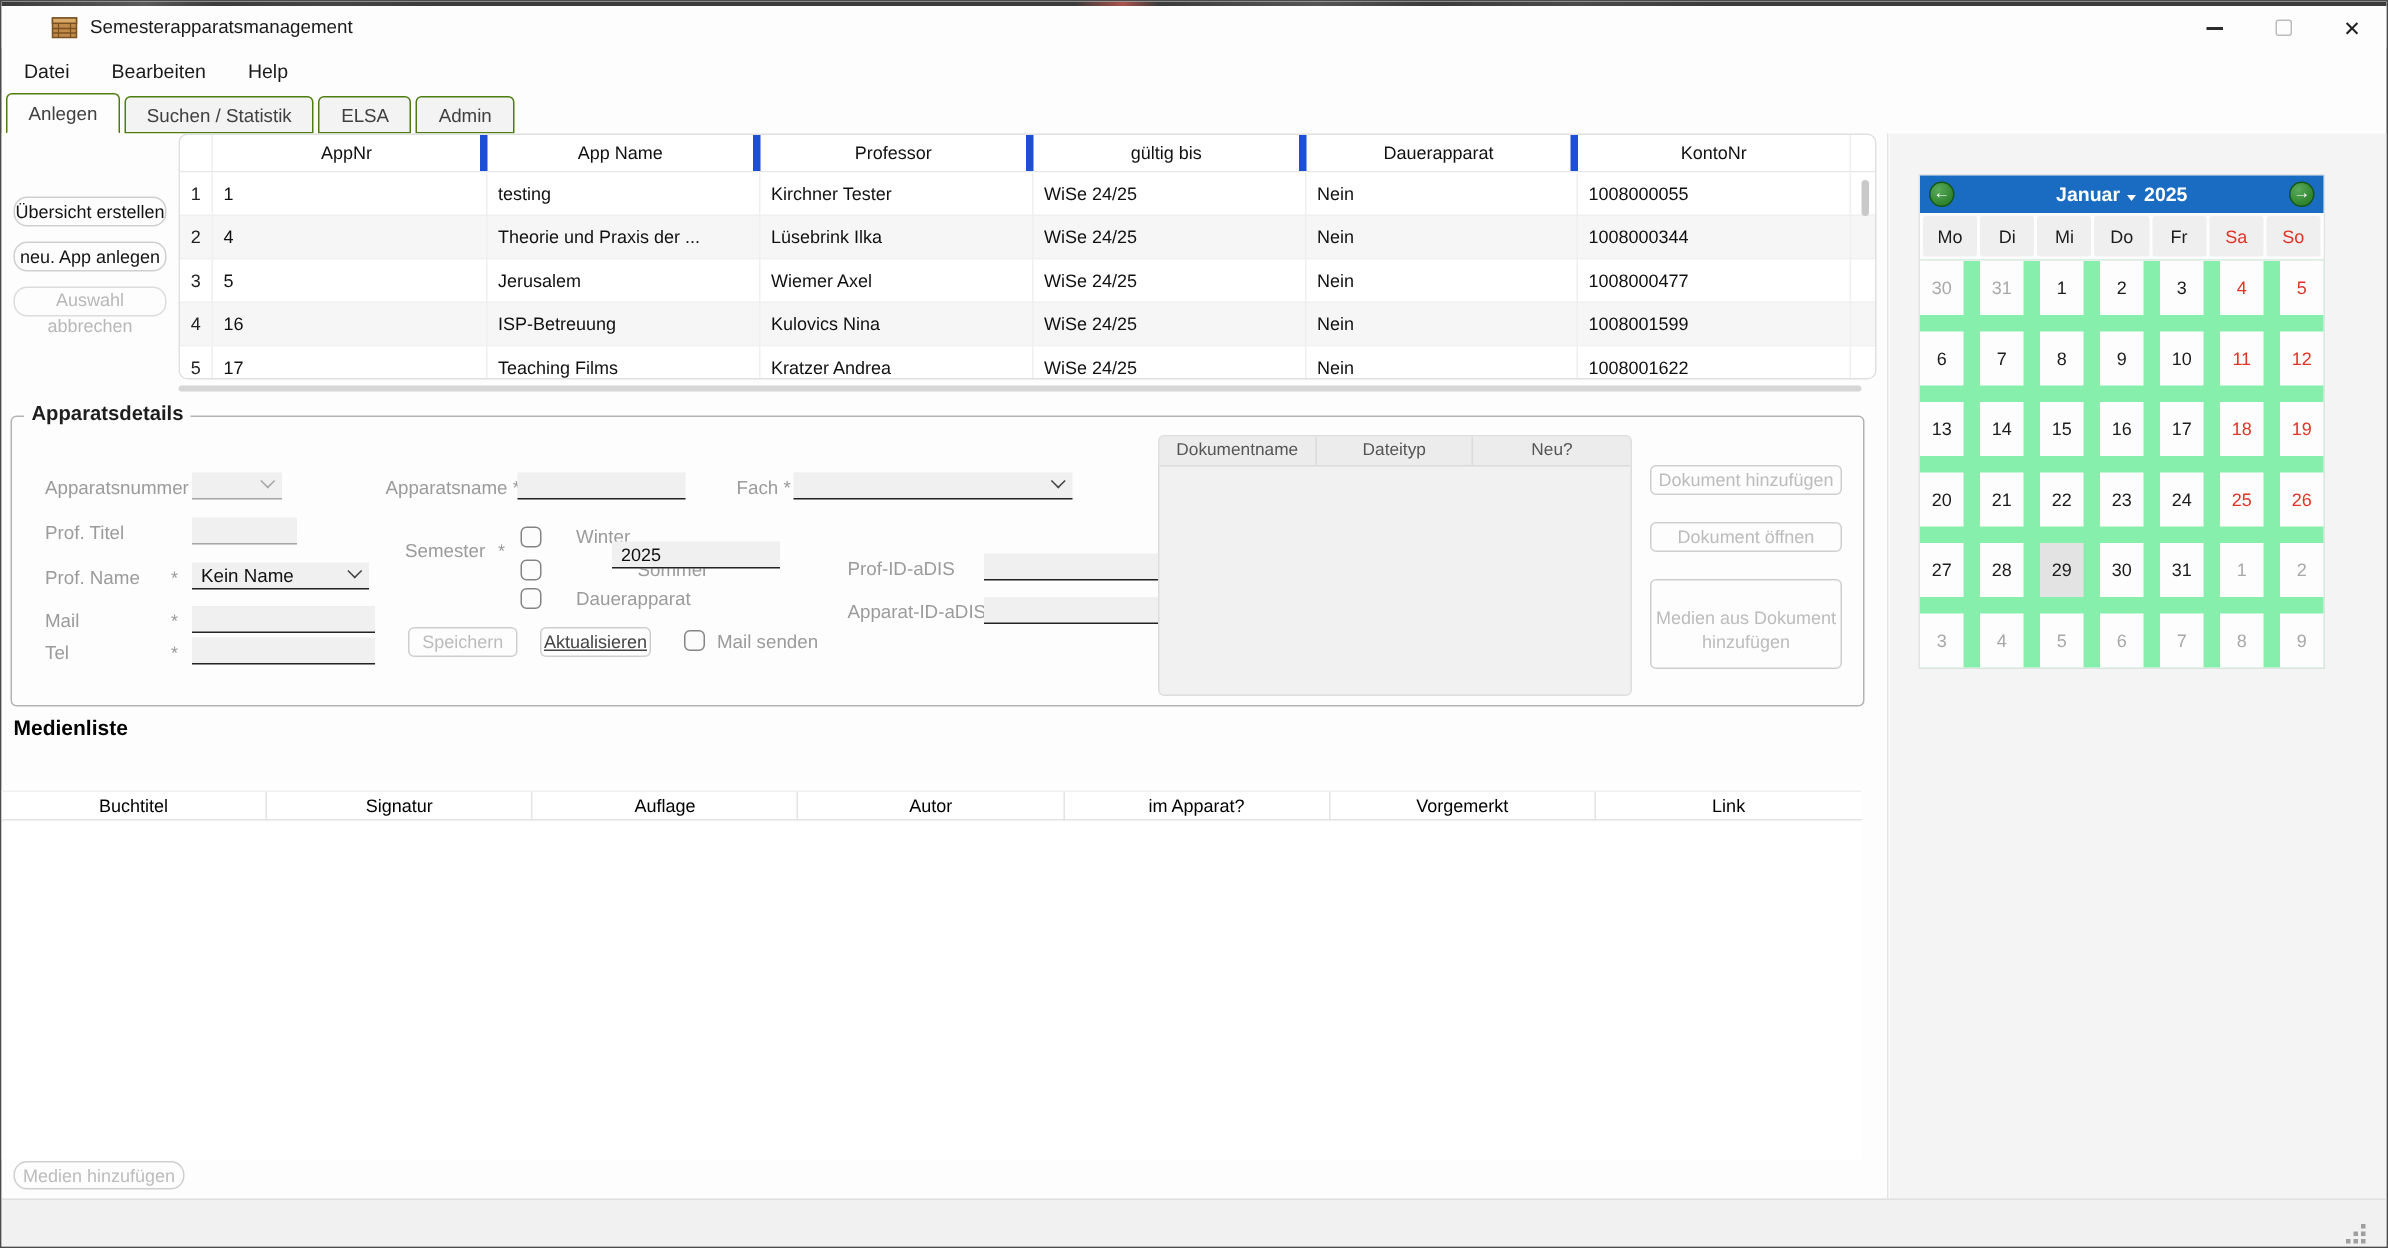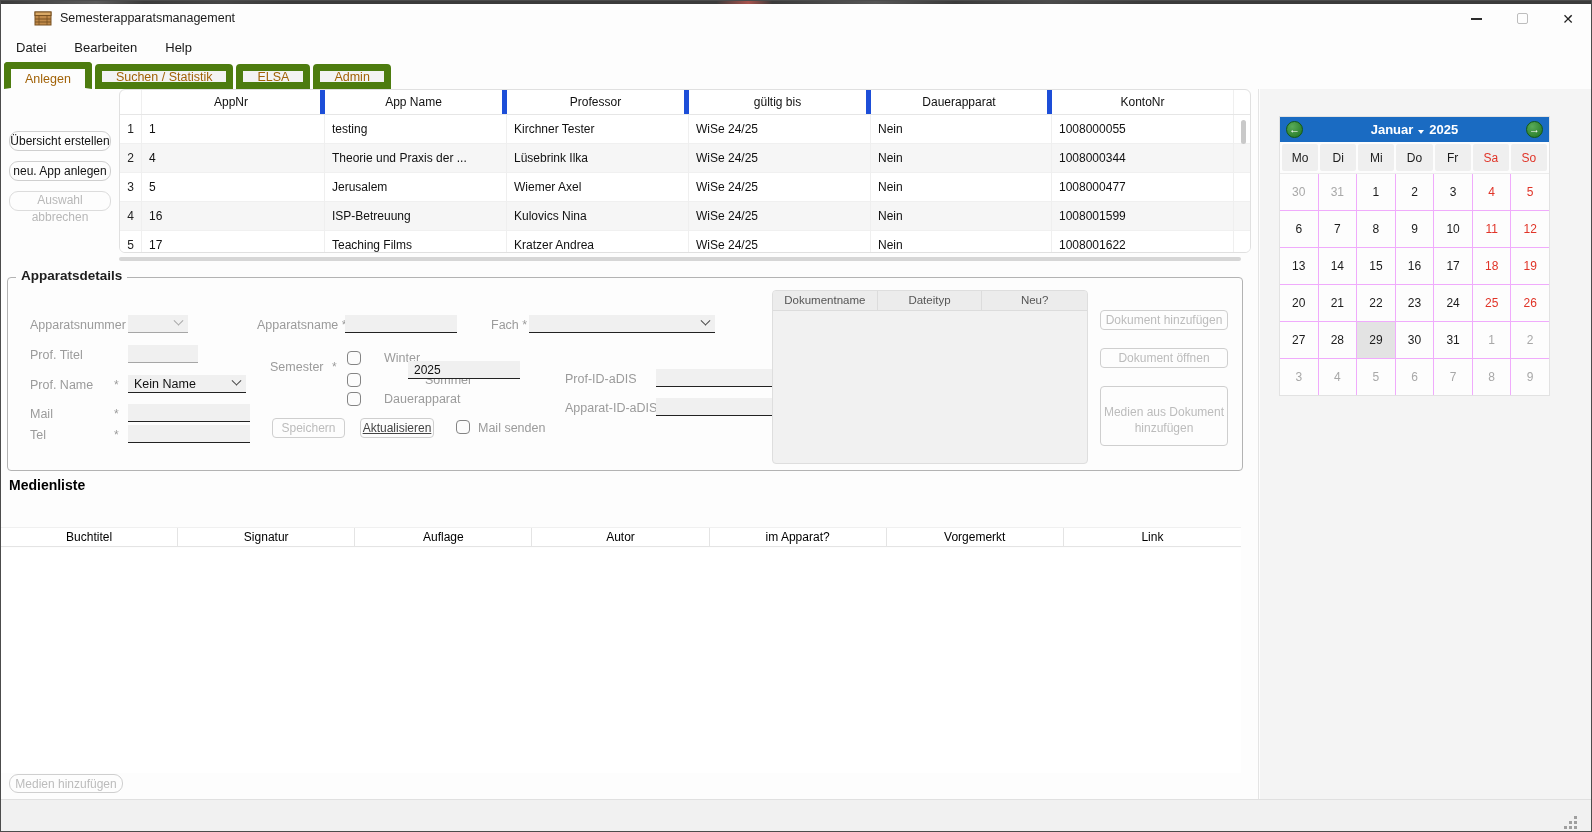--- a/index.html
+++ b/index.html
@@ -24,21 +24,21 @@
   .glyph-close { font-size:14px; color:#1f1f1f; line-height:1; }
 
   
   .menubar { position:absolute; top:31px; left:0; right:0; height:30px; display:flex;
              align-items:center; padding-left:2px; }
   .menu-item { padding:4px 13px; font-size:13px; margin-right:2px; }
 
   
   .tabbar { position:absolute; top:61px; left:3px; height:27px; display:flex; gap:3px; align-items:flex-end; }
   .tab { height:25px; padding:0 14px; display:flex; align-items:center; font-size:12.5px;
-         background:#f3f3f3; border:7px solid #4d7c0f; border-radius:4px 4px 0 0; color:#a16207; }
+         background:#f3f3f3; border:1px solid #4d7c0f; border-radius:4px 4px 0 0; color:#404040; }
   .tab.active { background:#fdfdfd; height:27px; border-bottom:1px solid #fdfdfd; }
 
   
   .content { position:absolute; top:88px; left:0; width:1258px; bottom:32px; background:#fdfdfd;
              border-right:1px solid #e4e4e4; }
 
   .side-btn { position:absolute; left:8px; width:102px; height:20px; background:#fdfdfd;
               border:1px solid #cfcfcf; border-radius:9px; font-size:12px; color:#141414;
               font-family:inherit; text-align:center; line-height:17px; }
   .side-btn.disabled { color:#b8b8b8; border-color:#dcdcdc; }
@@ -112,21 +112,21 @@
   .month-caret { width:0; height:0; border-left:3.5px solid transparent; border-right:3.5px solid transparent;
                  border-top:4px solid #fff; margin-top:4px; }
   .cal-nav { position:absolute; top:4px; width:17px; height:17px; border-radius:50%;
              background:radial-gradient(circle at 35% 30%, #59aa59, #1e741e); border:1px solid #145714;
              color:#fff; font-size:11px; font-weight:bold; line-height:15px; text-align:center; padding:0; }
   .cal-nav.prev { left:6px; } .cal-nav.next { right:6px; }
   .cal-weekdays { display:grid; grid-template-columns:repeat(7,1fr); gap:2px; padding:2px; background:#fdfdfd; }
   .cal-weekdays .wd { background:#efefef; border-radius:2px; height:27px; font-size:12px;
                       display:flex; align-items:center; justify-content:center; color:#1c1c1c; }
   .cal-weekdays .wd.weekend { color:#e03428; }
-  .cal-grid { display:grid; grid-template-columns:repeat(7,1fr); gap:1px; background:#f0abfc;
+  .cal-grid { display:grid; grid-template-columns:repeat(7,1fr); gap:11px; background:#86efac;
               border-top:1px solid #ececec; }
   .cal-grid .day { background:#fdfdfd; height:36px; font-size:12px; display:flex;
                    align-items:center; justify-content:center; color:#1c1c1c; }
   .cal-grid .day.weekend { color:#e03428; }
   .cal-grid .day.muted { color:#a8a8a8; }
   .cal-grid .day.today { background:#e3e3e3; }
 
   
   .statusbar { position:absolute; left:0; right:0; bottom:0; height:32px; background:#f1f1f1;
                border-top:1px solid #e0e0e0; }

